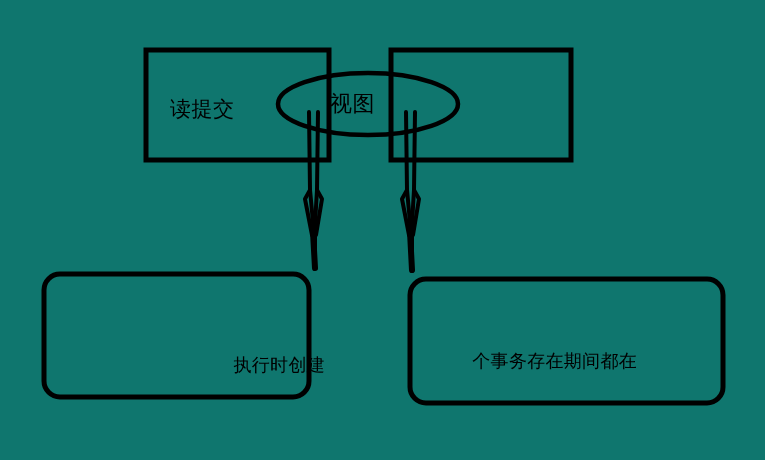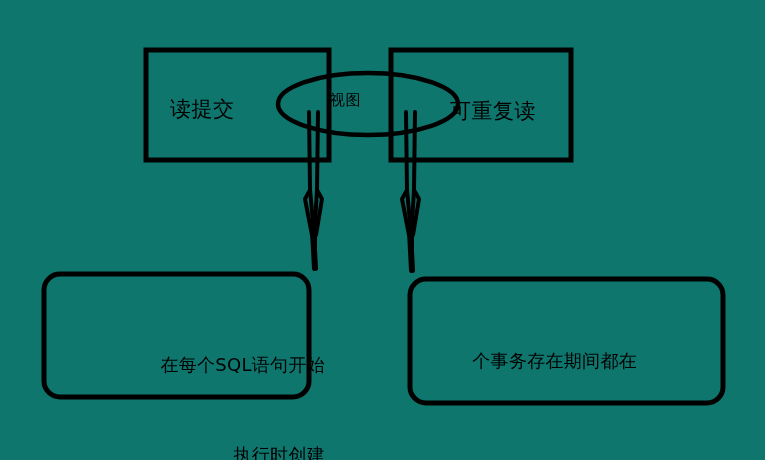--- a/index.html
+++ b/index.html
@@ -44,21 +44,21 @@
     top: 99px;
   }
   #label-repeatable-read {
     left: 450px;
     top: 101px;
   }
   
   #label-view {
     left: 330px;
     top: 93px;
-    font-size: 15px;
+    font-size: 22px;
     letter-spacing: 0.5px;
   }
   
   .bottom-text {
     font-size: 18px;
     line-height: 30px;
     color: #000000;
     letter-spacing: 0.3px;
   }
   #text-left-note {
@@ -111,26 +111,24 @@
       <path d="M410,232 L412,270" fill="none" stroke="#000000" stroke-width="6" stroke-linecap="round"></path>
     </g>
 
     <rect x="44" y="274" width="265" height="123" rx="16" ry="16" fill="none" stroke="#000000" stroke-width="5"></rect>
 
     <rect x="410" y="279" width="313" height="124" rx="16" ry="16" fill="none" stroke="#000000" stroke-width="5"></rect>
   </svg>
 
   <div class="node-label top-label" id="label-read-committed">读提交</div>
 
-  <div class="node-label top-label" id="label-repeatable-read">可重复读</div>
 
   <div class="node-label" id="label-view">视图</div>
 
   <div class="node-label bottom-text" id="text-left-note">
-    <span>在每个SQL语句开始</span>
     <span>执行时创建</span>
   </div>
 
   <div class="node-label bottom-text" id="text-right-note">
     <span>个事务存在期间都在</span>
     
   </div>
 
 </div>
 

